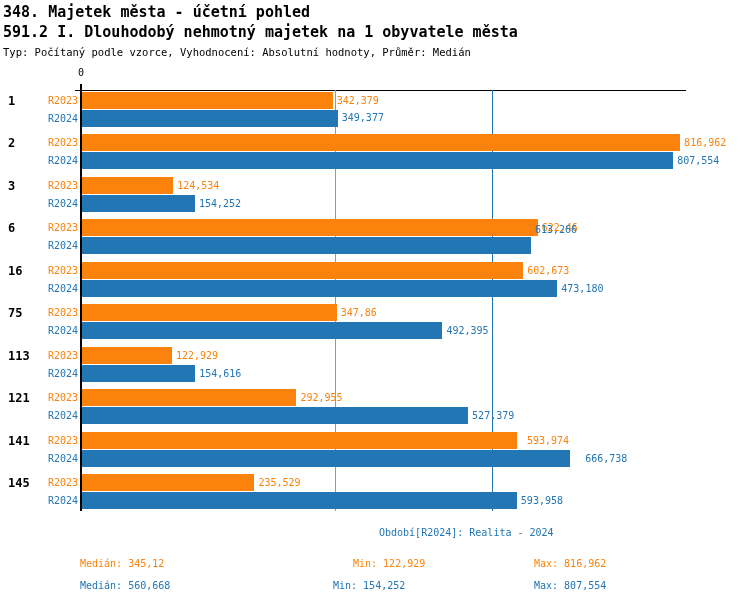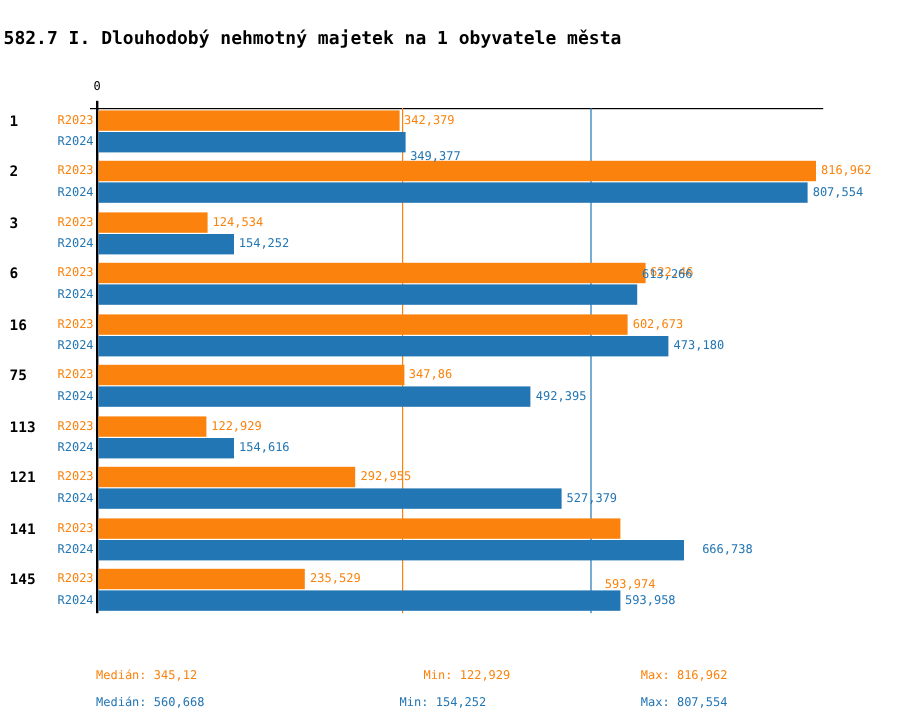--- a/index.html
+++ b/index.html
@@ -30,36 +30,38 @@
   .st-row2 { top:580px; }
   .st-col1 { left:80px; }
   .st-col2 { left:333px; }
   .st-col3 { left:534px; }
 </style>
 </head>
 <body>
 
 <div class="page">
 
-  <div class="title-line t2">582.7 I. Dlouhodobý nehmotný majetek na 1 obyvatele města</div>
+  <div class="title-line t1">348. Majetek města - účetní pohled</div>
+  <div class="title-line t2">591.2 I. Dlouhodobý nehmotný majetek na 1 obyvatele města</div>
+  <div class="meta-line">Typ: Počítaný podle vzorce, Vyhodnocení: Absolutní hodnoty, Průměr: Medián</div>
 
   <div>
     <div class="zero-label">0</div>
     <div class="axis-top"></div>
     <div class="axis-y"></div>
 
   <div class="refline" style="left: 334.67px; background: rgb(251, 131, 13);"></div>
       <div class="refline" style="left: 492.477px; background: rgb(35, 118, 180);"></div>
       <div class="cat-label" style="top: 94px;">1</div>
       <div class="series-label" style="top: 95px; color: rgb(251, 131, 13);">R2023</div>
       <div class="bar" style="left: 82px; top: 92px; width: 250.663px; background: rgb(251, 131, 13);"></div>
       <div class="value-label" style="left: 336.663px; top: 95px; color: rgb(251, 131, 13);">342,379</div>
       <div class="series-label" style="top: 113px; color: rgb(35, 118, 180);">R2024</div>
       <div class="bar" style="left: 82px; top: 110px; width: 255.786px; background: rgb(35, 118, 180);"></div>
-      <div class="value-label" style="left: 341.786px; top: 125px; color: rgb(35, 118, 180);">349,377</div>
+      <div class="value-label" style="left: 341.786px; top: 112px; color: rgb(35, 118, 180);">349,377</div>
       <div class="cat-label" style="top: 136.45px;">2</div>
       <div class="series-label" style="top: 137.45px; color: rgb(251, 131, 13);">R2023</div>
       <div class="bar" style="left: 82px; top: 134.45px; width: 598.115px; background: rgb(251, 131, 13);"></div>
       <div class="value-label" style="left: 684.115px; top: 137.45px; color: rgb(251, 131, 13);">816,962</div>
       <div class="series-label" style="top: 155.45px; color: rgb(35, 118, 180);">R2024</div>
       <div class="bar" style="left: 82px; top: 152.45px; width: 591.227px; background: rgb(35, 118, 180);"></div>
       <div class="value-label" style="left: 677.227px; top: 155.45px; color: rgb(35, 118, 180);">807,554</div>
       <div class="cat-label" style="top: 178.9px;">3</div>
       <div class="series-label" style="top: 179.9px; color: rgb(251, 131, 13);">R2023</div>
       <div class="bar" style="left: 82px; top: 176.9px; width: 91.174px; background: rgb(251, 131, 13);"></div>
@@ -98,33 +100,34 @@
       <div class="cat-label" style="top: 391.15px;">121</div>
       <div class="series-label" style="top: 392.15px; color: rgb(251, 131, 13);">R2023</div>
       <div class="bar" style="left: 82px; top: 389.15px; width: 214.479px; background: rgb(251, 131, 13);"></div>
       <div class="value-label" style="left: 300.479px; top: 392.15px; color: rgb(251, 131, 13); text-align: center;">292,955</div>
       <div class="series-label" style="top: 410.15px; color: rgb(35, 118, 180);">R2024</div>
       <div class="bar" style="left: 82px; top: 407.15px; width: 386.105px; background: rgb(35, 118, 180);"></div>
       <div class="value-label" style="left: 472.105px; top: 410.15px; color: rgb(35, 118, 180);">527,379</div>
       <div class="cat-label" style="top: 433.6px;">141</div>
       <div class="series-label" style="top: 434.6px; color: rgb(251, 131, 13);">R2023</div>
       <div class="bar" style="left: 82px; top: 431.6px; width: 434.861px; background: rgb(251, 131, 13);"></div>
-      <div class="value-label" style="left: 504px; top: 434.6px; color: rgb(251, 131, 13); margin-top: 47px;">593,974</div>
+      <div class="value-label" style="left: 527px; top: 434.6px; color: rgb(251, 131, 13);">593,974</div>
       <div class="series-label" style="top: 452.6px; color: rgb(35, 118, 180);">R2024</div>
       <div class="bar" style="left: 82px; top: 449.6px; width: 488.133px; background: rgb(35, 118, 180);"></div>
       <div class="value-label" style="left: 574.133px; top: 452.6px; color: rgb(35, 118, 180); margin-left: 11px;">666,738</div>
       <div class="cat-label" style="top: 476.05px;">145</div>
       <div class="series-label" style="top: 477.05px; color: rgb(251, 131, 13);">R2023</div>
       <div class="bar" style="left: 82px; top: 474.05px; width: 172.436px; background: rgb(251, 131, 13);"></div>
       <div class="value-label" style="left: 258.436px; top: 477.05px; color: rgb(251, 131, 13);">235,529</div>
       <div class="series-label" style="top: 495.05px; color: rgb(35, 118, 180);">R2024</div>
       <div class="bar" style="left: 82px; top: 492.05px; width: 434.849px; background: rgb(35, 118, 180);"></div>
       <div class="value-label" style="left: 520.849px; top: 495.05px; color: rgb(35, 118, 180);">593,958</div>
     </div>
 
+  <div class="legend-item lg-2024" style="color: rgb(35, 118, 180);">Období[R2024]: Realita - 2024</div>
 
   <div class="stat st-row1 st-col1" style="color: rgb(251, 131, 13);">Medián: 345,12</div>
   <div class="stat st-row1 st-col2" style="color: rgb(251, 131, 13); padding-left: 20px;">Min: 122,929</div>
   <div class="stat st-row1 st-col3" style="color: rgb(251, 131, 13);">Max: 816,962</div>
 
   <div class="stat st-row2 st-col1" style="color: rgb(35, 118, 180);">Medián: 560,668</div>
   <div class="stat st-row2 st-col2" style="color: rgb(35, 118, 180);">Min: 154,252</div>
   <div class="stat st-row2 st-col3" style="color: rgb(35, 118, 180);">Max: 807,554</div>
 
 </div>

